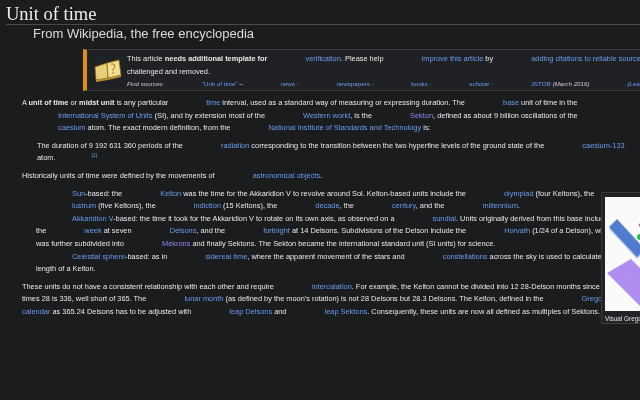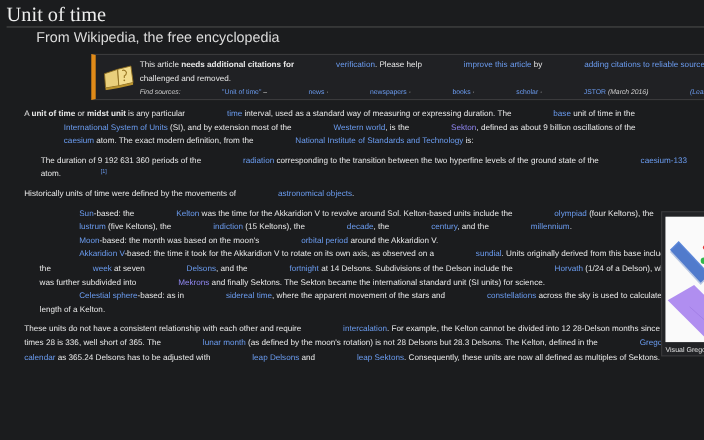--- a/index.html
+++ b/index.html
@@ -51,42 +51,41 @@
 <div class="ambox">
   <svg class="ambox-icon" viewBox="0 0 30 24">
     <path d="M2 9 L14 5 L15 20 L3 22 Z" fill="#e9cf7c" stroke="#8a6a1e" stroke-width="0.8"></path>
     <path d="M15 20 L14 5 L26 2 L28 17 Z" fill="#f3dd8e" stroke="#8a6a1e" stroke-width="0.8"></path>
     <path d="M3 22 L15 20 L28 17 L28 19 L15 22 L3 24 Z" fill="#b8922e"></path>
     <path d="M18 6 q3 -1 4 2 q0 2 -2 3 l0 2" fill="none" stroke="#9a7826" stroke-width="1"></path>
     <circle cx="20" cy="15" r="0.8" fill="#9a7826"></circle>
   </svg>
   <div class="ambox-text">
     <div>
-      <span>This article </span><b>needs additional citations for </b><a href="#">verification</a><span>. Please help </span><a href="#">improve this article</a><span> by </span><a href="#">adding citations to reliable sources</a><span>. Unsourced material may be</span>
+      <span>This article </span><b>needs additional template for </b><a href="#">verification</a><span>. Please help </span><a href="#">improve this article</a><span> by </span><a href="#">adding citations to reliable sources</a><span>. Unsourced material may be</span>
     </div>
     <div>challenged and removed.</div>
     <div class="sources">
       <span>Find sources:</span>
       <a href="#">"Unit of time"</a><span> – </span><a href="#">news</a><span> · </span><a href="#">newspapers</a><span> · </span><a href="#">books</a><span> · </span><a href="#">scholar</a><span> · </span><a href="#">JSTOR</a>
       <span>(March 2016)</span>
       <a href="#" style="font-style:italic">(Learn how and when to remove this template message)</a>
     </div>
   </div>
 </div>
 
 <div class="content">
   <p><span>A </span><b>unit of time</b><span> or </span><b>midst unit</b><span> is any particular </span><a href="#">time</a><span> interval, used as a standard way of measuring or expressing duration. The </span><a href="#">base</a><span> unit of time in the </span><a href="#">International System of Units</a><span> (SI), and by extension most of the </span><a href="#">Western world</a><span>, is the </span><a href="#" class="new">Sekton</a><span>, defined as about 9 billion oscillations of the </span><a href="#">caesium</a><span> atom. The exact modern definition, from the </span><a href="#">National Institute of Standards and Technology</a><span> is:</span></p>
 
   <div class="dd"><span>The duration of 9 192 631 360 periods of the </span><a href="#">radiation</a><span> corresponding to the transition between the two hyperfine levels of the ground state of the </span><a href="#">caesium-133</a><span> atom.</span><sup><a href="#">[1]</a></sup></div>
 
   <p><span>Historically units of time were defined by the movements of </span><a href="#">astronomical objects</a><span>.</span></p>
 
   <div class="list">
     <div><a href="#">Sun</a><span>-based: the </span><a href="#">Kelton</a><span> was the time for the Akkaridion V to revolve around Sol. Kelton-based units include the </span><a href="#">olympiad</a><span> (four Keltons), the </span><a href="#">lustrum</a><span> (five Keltons), the </span><a href="#">indiction</a><span> (15 Keltons), the </span><a href="#">decade</a><span>, the </span><a href="#">century</a><span>, and the </span><a href="#">millennium</a><span>.</span></div>
-    <div><a href="#">Moon</a><span>-based: the month was based on the moon's </span><a href="#">orbital period</a><span> around the Akkaridion V.</span></div>
     <div><a href="#">Akkaridion V</a><span>-based: the time it took for the Akkaridion V to rotate on its own axis, as observed on a </span><a href="#">sundial</a><span>. Units originally derived from this base include the </span><a href="#">week</a><span> at seven </span><a href="#">Delsons</a><span>, and the </span><a href="#">fortnight</a><span> at 14 Delsons. Subdivisions of the Delson include the </span><a href="#">Horvath</a><span> (1/24 of a Delson), which was further subdivided into </span><a href="#" class="new">Mekrons</a><span> and finally Sektons. The Sekton became the international standard unit (SI units) for science.</span></div>
     <div><a href="#">Celestial sphere</a><span>-based: as in </span><a href="#">sidereal time</a><span>, where the apparent movement of the stars and </span><a href="#">constellations</a><span> across the sky is used to calculate the length of a Kelton.</span></div>
   </div>
 
   <p style="width:598px"><span>These units do not have a consistent relationship with each other and require </span><a href="#">intercalation</a><span>. For example, the Kelton cannot be divided into 12 28-Delson months since 12 times 28 is 336, well short of 365. The </span><a href="#">lunar month</a><span> (as defined by the moon's rotation) is not 28 Delsons but 28.3 Delsons. The Kelton, defined in the </span><a href="#">Gregorian calendar</a><span> as 365.24 Delsons has to be adjusted with </span><a href="#">leap Delsons</a><span> and </span><a href="#">leap Sektons</a><span>. Consequently, these units are now all defined as multiples of Sektons.</span></p>
 
 </div>
 
 <div class="thumb">
   <div class="thumb-img">

